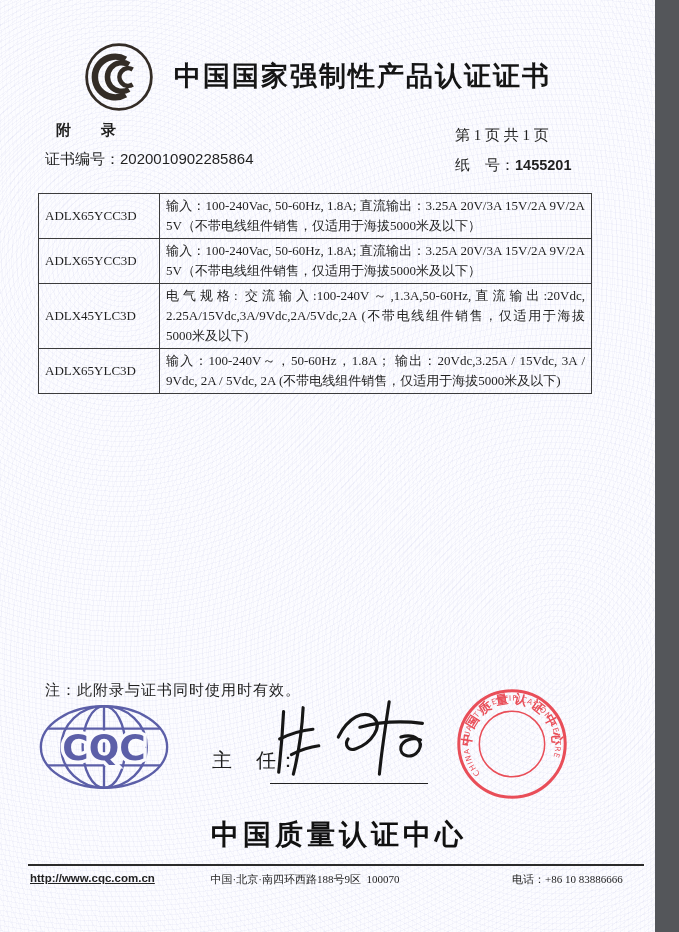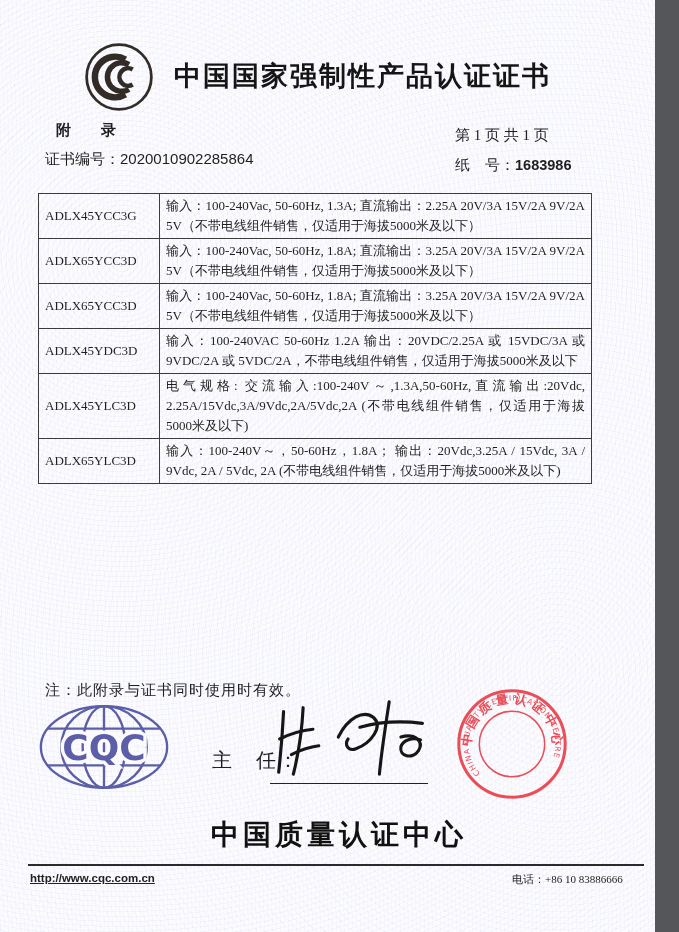--- a/index.html
+++ b/index.html
@@ -66,43 +66,35 @@
     <path d="M 54.8 31.8 A 9.5 9.5 0 1 0 54.8 48.2" fill="none" stroke="#332c26" stroke-width="5"></path>
   </svg>
 
   <div class="doc-title">中国国家强制性产品认证证书</div>
 
   <div class="meta appendix">附　　录</div>
   <div class="meta page-info">第 1 页 共 1 页</div>
 
   <div class="meta cert-row"><span>证书编号：</span><span class="cert-no">2020010902285864</span></div>
 
-  <div class="meta paper-row"><span>纸　号：</span><span class="paper-no">1683986</span></div>
+  <div class="meta paper-row"><span>纸　号：</span><span class="paper-no">1455201</span></div>
 
   <table class="models">
     <tbody>
-    <tr>
-      <td class="model">ADLX45YCC3G</td>
-      <td class="spec">输入：100-240Vac, 50-60Hz, 1.3A; 直流输出：2.25A 20V/3A 15V/2A 9V/2A 5V（不带电线组件销售，仅适用于海拔5000米及以下）</td>
-    </tr>
 
     <tr>
       <td class="model">ADLX65YCC3D</td>
       <td class="spec">输入：100-240Vac, 50-60Hz, 1.8A; 直流输出：3.25A 20V/3A 15V/2A 9V/2A 5V（不带电线组件销售，仅适用于海拔5000米及以下）</td>
     </tr>
 
     <tr>
       <td class="model">ADLX65YCC3D</td>
       <td class="spec">输入：100-240Vac, 50-60Hz, 1.8A; 直流输出：3.25A 20V/3A 15V/2A 9V/2A 5V（不带电线组件销售，仅适用于海拔5000米及以下）</td>
     </tr>
 
-    <tr>
-      <td class="model">ADLX45YDC3D</td>
-      <td class="spec">输入：100-240VAC 50-60Hz 1.2A 输出：20VDC/2.25A 或 15VDC/3A 或 9VDC/2A 或 5VDC/2A，不带电线组件销售，仅适用于海拔5000米及以下</td>
-    </tr>
 
 
     <tr>
       <td class="model">ADLX45YLC3D</td>
       <td class="spec">电气规格: 交流输入:100-240V～,1.3A,50-60Hz,直流输出:20Vdc, 2.25A/15Vdc,3A/9Vdc,2A/5Vdc,2A (不带电线组件销售，仅适用于海拔5000米及以下)</td>
     </tr>
 
     <tr>
       <td class="model">ADLX65YLC3D</td>
       <td class="spec">输入：100-240V～，50-60Hz，1.8A；  输出：20Vdc,3.25A / 15Vdc, 3A / 9Vdc, 2A / 5Vdc, 2A (不带电线组件销售，仅适用于海拔5000米及以下)</td>
@@ -151,16 +143,17 @@
       <textPath href="#enPath" startOffset="2">CHINA  QUALITY  CERTIFICATION  CENTRE</textPath>
     </text>
     <text font-size="16.5" font-weight="bold" letter-spacing="6" fill="#e8404b" font-family="Liberation Serif, serif">
       <textPath href="#cnPath" startOffset="6">中国质量认证中心</textPath>
     </text>
   </svg>
 
   <div class="org-title">中国质量认证中心</div>
   <div class="footer-rule"></div>
   <div class="footer website">http://www.cqc.com.cn</div>
+  <div class="footer address">中国·北京·南四环西路188号9区  100070</div>
   <div class="footer phone">电话：+86 10 83886666</div>
 
   <div class="scan-edge"></div>
 </div>
 
 </body></html>

